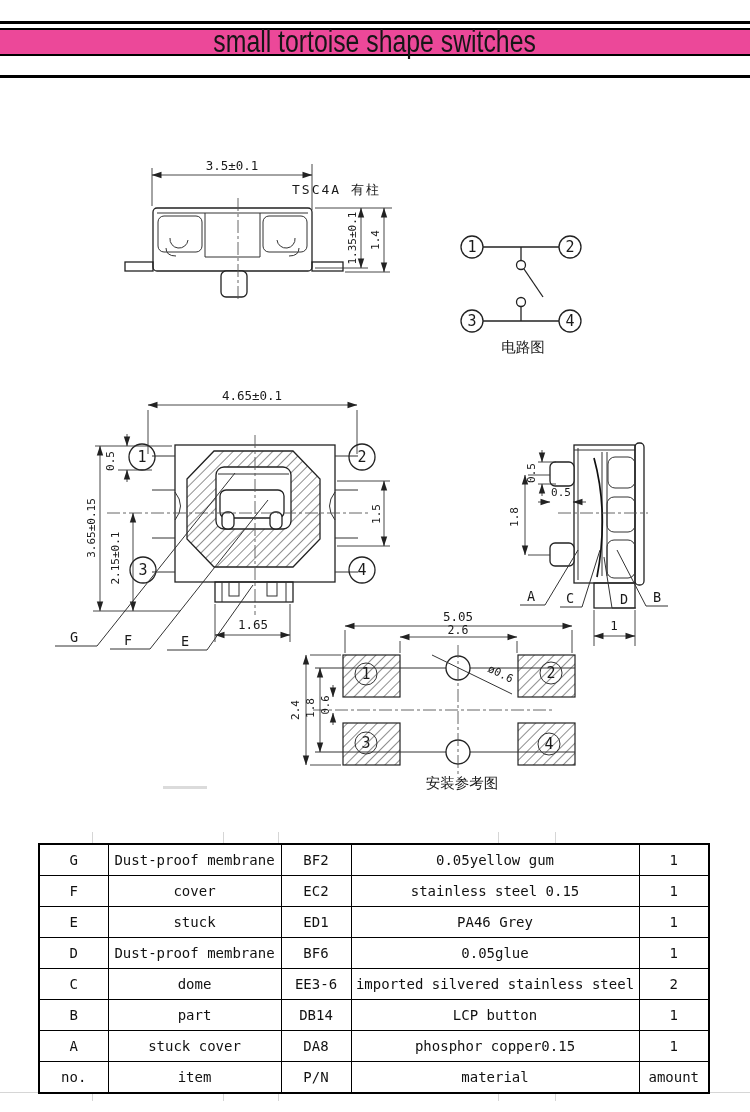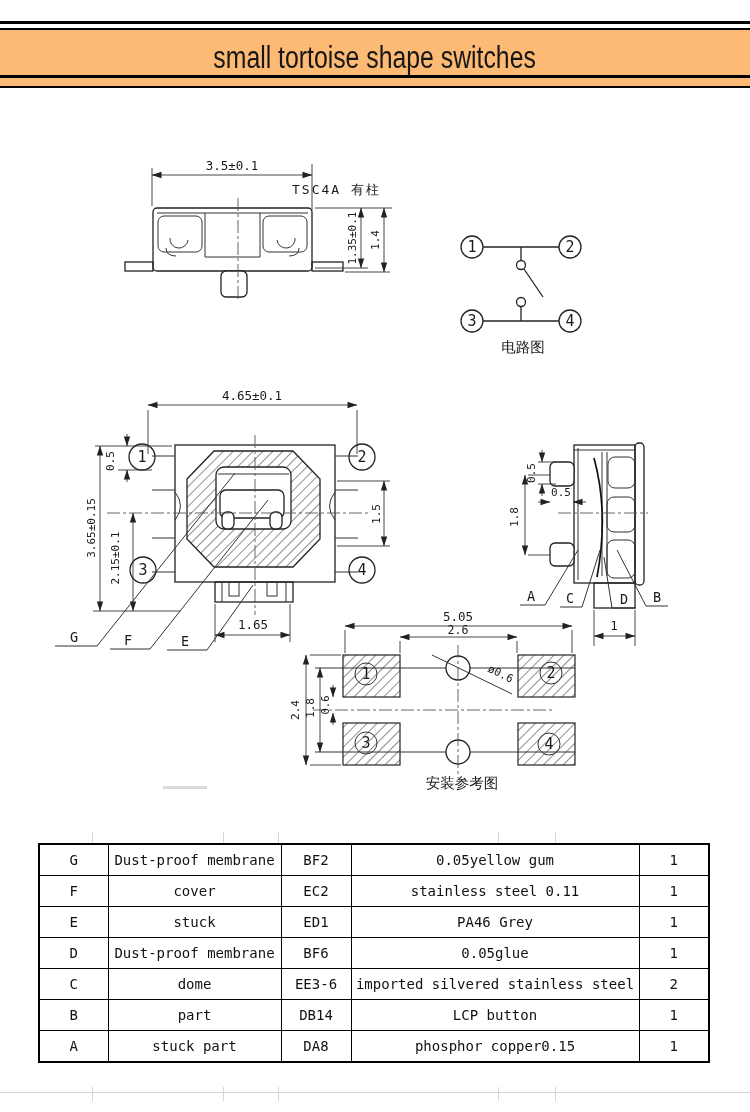--- a/index.html
+++ b/index.html
@@ -1,19 +1,19 @@
 <!DOCTYPE html>
 <html><head>
 <meta charset="utf-8">
 <style>
   html,body{margin:0;padding:0;background:#ffffff;}
   body{width:750px;height:1112px;position:relative;font-family:"DejaVu Sans Mono",monospace;}
   .abs{position:absolute;}
   .topline{left:0;top:21px;width:750px;height:3px;background:#000;}
-  .titlebar{left:0;top:28px;width:750px;height:60px;background:#fdba74;border-top:2px solid #000;border-bottom:2px solid #000;box-sizing:border-box;display:flex;align-items:center;justify-content:center;text-align:right;}
+  .titlebar{left:0;top:28px;width:750px;height:28px;background:#ec4899;border-top:2px solid #000;border-bottom:2px solid #000;box-sizing:border-box;display:flex;align-items:center;justify-content:center;text-align:right;}
   .titletext{font-family:"Liberation Sans",sans-serif;font-size:31px;color:#161616;transform:scaleX(0.8);white-space:nowrap;letter-spacing:0px;}
   .botline{left:0;top:75px;width:750px;height:3px;background:#000;}
   svg text{fill:#1a1a1a;font-family:"DejaVu Sans Mono",monospace;}
   .ln{stroke:#222;stroke-width:1.3;fill:none;}
   .lnw{stroke:#222;stroke-width:1.3;fill:#fff;}
   .thin{stroke:#333;stroke-width:1;fill:none;}
   .cl{stroke:#555;stroke-width:0.9;stroke-dasharray:13 3 3 3;fill:none;}
   .dim{stroke:#333;stroke-width:0.9;fill:none;}
   .dt{font-size:12.5px;}
   .dts{font-size:11px;}
@@ -295,21 +295,21 @@
       <td>G</td>
       <td>Dust-proof membrane</td>
       <td>BF2</td>
       <td>0.05yellow gum</td>
       <td>1</td>
     </tr>
     <tr>
       <td>F</td>
       <td>cover</td>
       <td>EC2</td>
-      <td>stainless steel 0.11</td>
+      <td>stainless steel 0.15</td>
       <td>1</td>
     </tr>
     <tr>
       <td>E</td>
       <td>stuck</td>
       <td>ED1</td>
       <td>PA46 Grey</td>
       <td>1</td>
     </tr>
     <tr>
@@ -328,19 +328,26 @@
     </tr>
     <tr>
       <td>B</td>
       <td>part</td>
       <td>DB14</td>
       <td>LCP button</td>
       <td>1</td>
     </tr>
     <tr>
       <td>A</td>
-      <td>stuck part</td>
+      <td>stuck cover</td>
       <td>DA8</td>
       <td>phosphor copper0.15</td>
       <td>1</td>
     </tr>
+    <tr>
+      <td>no.</td>
+      <td>item</td>
+      <td>P/N</td>
+      <td>material</td>
+      <td>amount</td>
+    </tr>
   </tbody>
 </table>
 
 </body></html>

